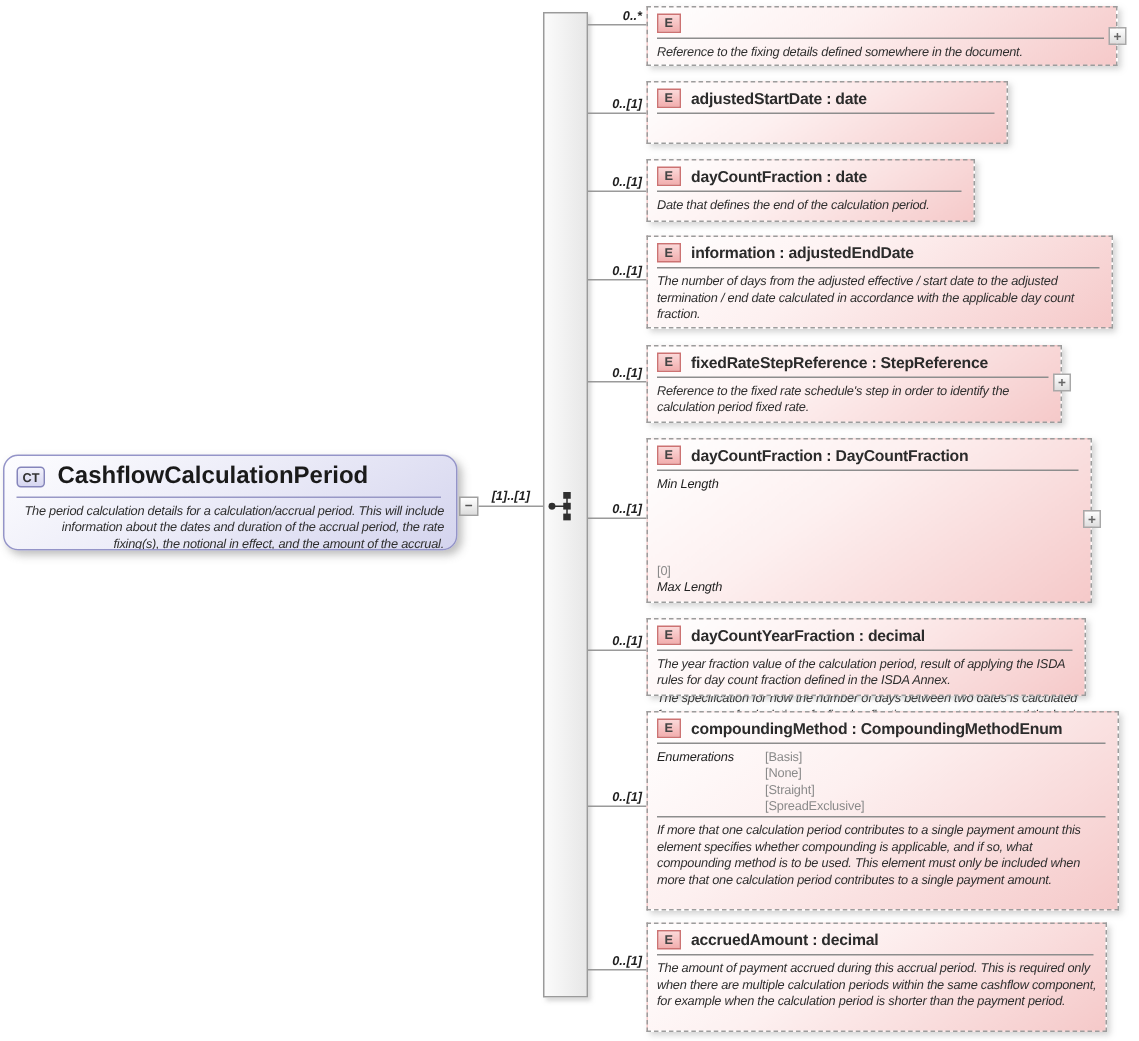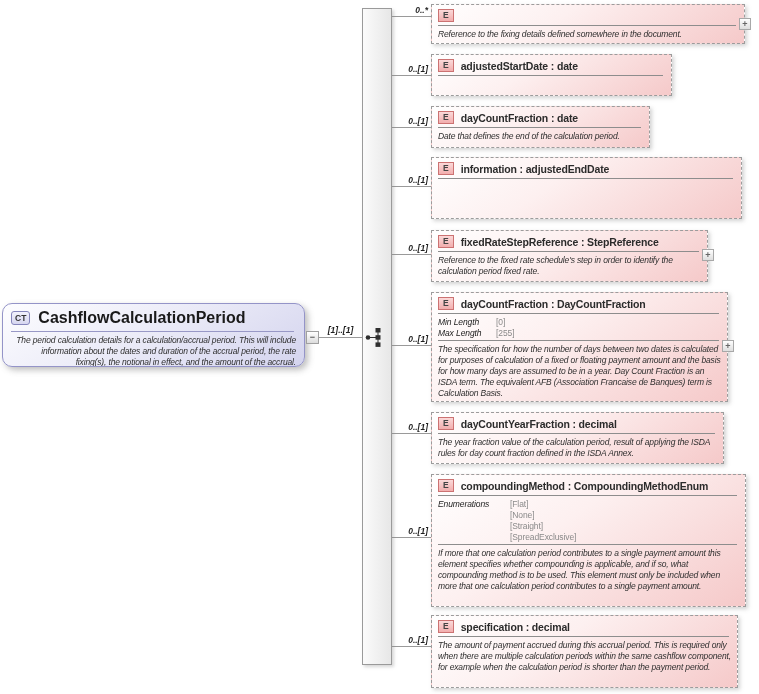--- a/index.html
+++ b/index.html
@@ -60,21 +60,21 @@
   .e-badge{
     border:1px solid #cc7272;background:linear-gradient(#fbd9d9,#f2aeae);
     font-weight:bold;font-size:8.5px;color:#444;padding:0 4px;line-height:11px;height:11px;
   }
   .el-title{font-weight:bold;font-size:10.5px;letter-spacing:-0.15px;color:#2b2b2b;white-space:nowrap;}
   .sep{white-space:pre;}
   .el-sep{border-top:1px solid #8d8d8d;margin:1px 2px 3px 0;}
   .el-desc{
     font-style:italic;font-size:8.5px;letter-spacing:-0.15px;color:#2f2f2f;line-height:1.3;
   }
-  .facet-row{display:flex;font-size:8.5px;letter-spacing:-0.1px;line-height:1.3;}
+  .facet-row{display:flex;font-size:8.5px;letter-spacing:-0.1px;line-height:1.3;flex-direction:column;}
   .facet-label{font-style:italic;color:#222;width:58px;flex:0 0 58px;}
   .facet-value{color:#8a8a8a;}
   .enum-block{display:flex;font-size:8.5px;letter-spacing:-0.1px;line-height:1.3;}
   .enum-label{font-style:italic;color:#222;width:72px;flex:0 0 72px;}
   .enum-values div{color:#8a8a8a;}
   .expand-btn{
     position:absolute;right:-7px;width:12px;height:12px;box-sizing:border-box;
     border:1px solid #a8a8a8;background:linear-gradient(#fefefe,#dedede);
     font:bold 9px/10px "Liberation Sans",sans-serif;text-align:center;color:#666;
     cursor:pointer;
@@ -153,20 +153,21 @@
     <div class="el-sep"></div>
     <div class="el-desc">Date that defines the end of the calculation period.</div>
   </div>
 
   <div class="el-box" style="top:157px;width:311px;height:62px;">
     <div class="el-header">
       <span class="e-badge">E</span>
       <span class="el-title"><span>information</span><span class="sep"> : </span><span>adjustedEndDate</span></span>
     </div>
     <div class="el-sep"></div>
+    <div class="el-desc">The number of days from the adjusted effective / start date to the adjusted termination / end date calculated in accordance with the applicable day count fraction.</div>
   </div>
 
   <div class="el-box" style="top:230px;width:277px;height:52px;">
     <div class="el-header">
       <span class="e-badge">E</span>
       <span class="el-title"><span>fixedRateStepReference</span><span class="sep"> : </span><span>StepReference</span></span>
     </div>
     <div class="el-sep"></div>
     <div class="el-desc">Reference to the fixed rate schedule's step in order to identify the calculation period fixed rate.</div>
     <div class="expand-btn" style="top:18px;">+</div>
@@ -202,32 +203,32 @@
 
   <div class="el-box" style="top:474px;width:315px;height:133px;">
     <div class="el-header">
       <span class="e-badge">E</span>
       <span class="el-title"><span>compoundingMethod</span><span class="sep"> : </span><span>CompoundingMethodEnum</span></span>
     </div>
     <div class="el-sep"></div>
     <div class="enum-block">
       <span class="enum-label">Enumerations</span>
       <span class="enum-values">
-        <div>[Flat]</div>
+        <div>[Basis]</div>
         <div>[None]</div>
         <div>[Straight]</div>
         <div>[SpreadExclusive]</div>
       </span>
     </div>
     <div class="el-sep"></div>
     <div class="el-desc">If more that one calculation period contributes to a single payment amount this element specifies whether compounding is applicable, and if so, what compounding method is to be used. This element must only be included when more that one calculation period contributes to a single payment amount.</div>
   </div>
 
   <div class="el-box" style="top:615px;width:307px;height:73px;">
     <div class="el-header">
       <span class="e-badge">E</span>
-      <span class="el-title"><span>specification</span><span class="sep"> : </span><span>decimal</span></span>
+      <span class="el-title"><span>accruedAmount</span><span class="sep"> : </span><span>decimal</span></span>
     </div>
     <div class="el-sep"></div>
     <div class="el-desc">The amount of payment accrued during this accrual period. This is required only when there are multiple calculation periods within the same cashflow component, for example when the calculation period is shorter than the payment period.</div>
   </div>
 
 </div>
 
 </body></html>

